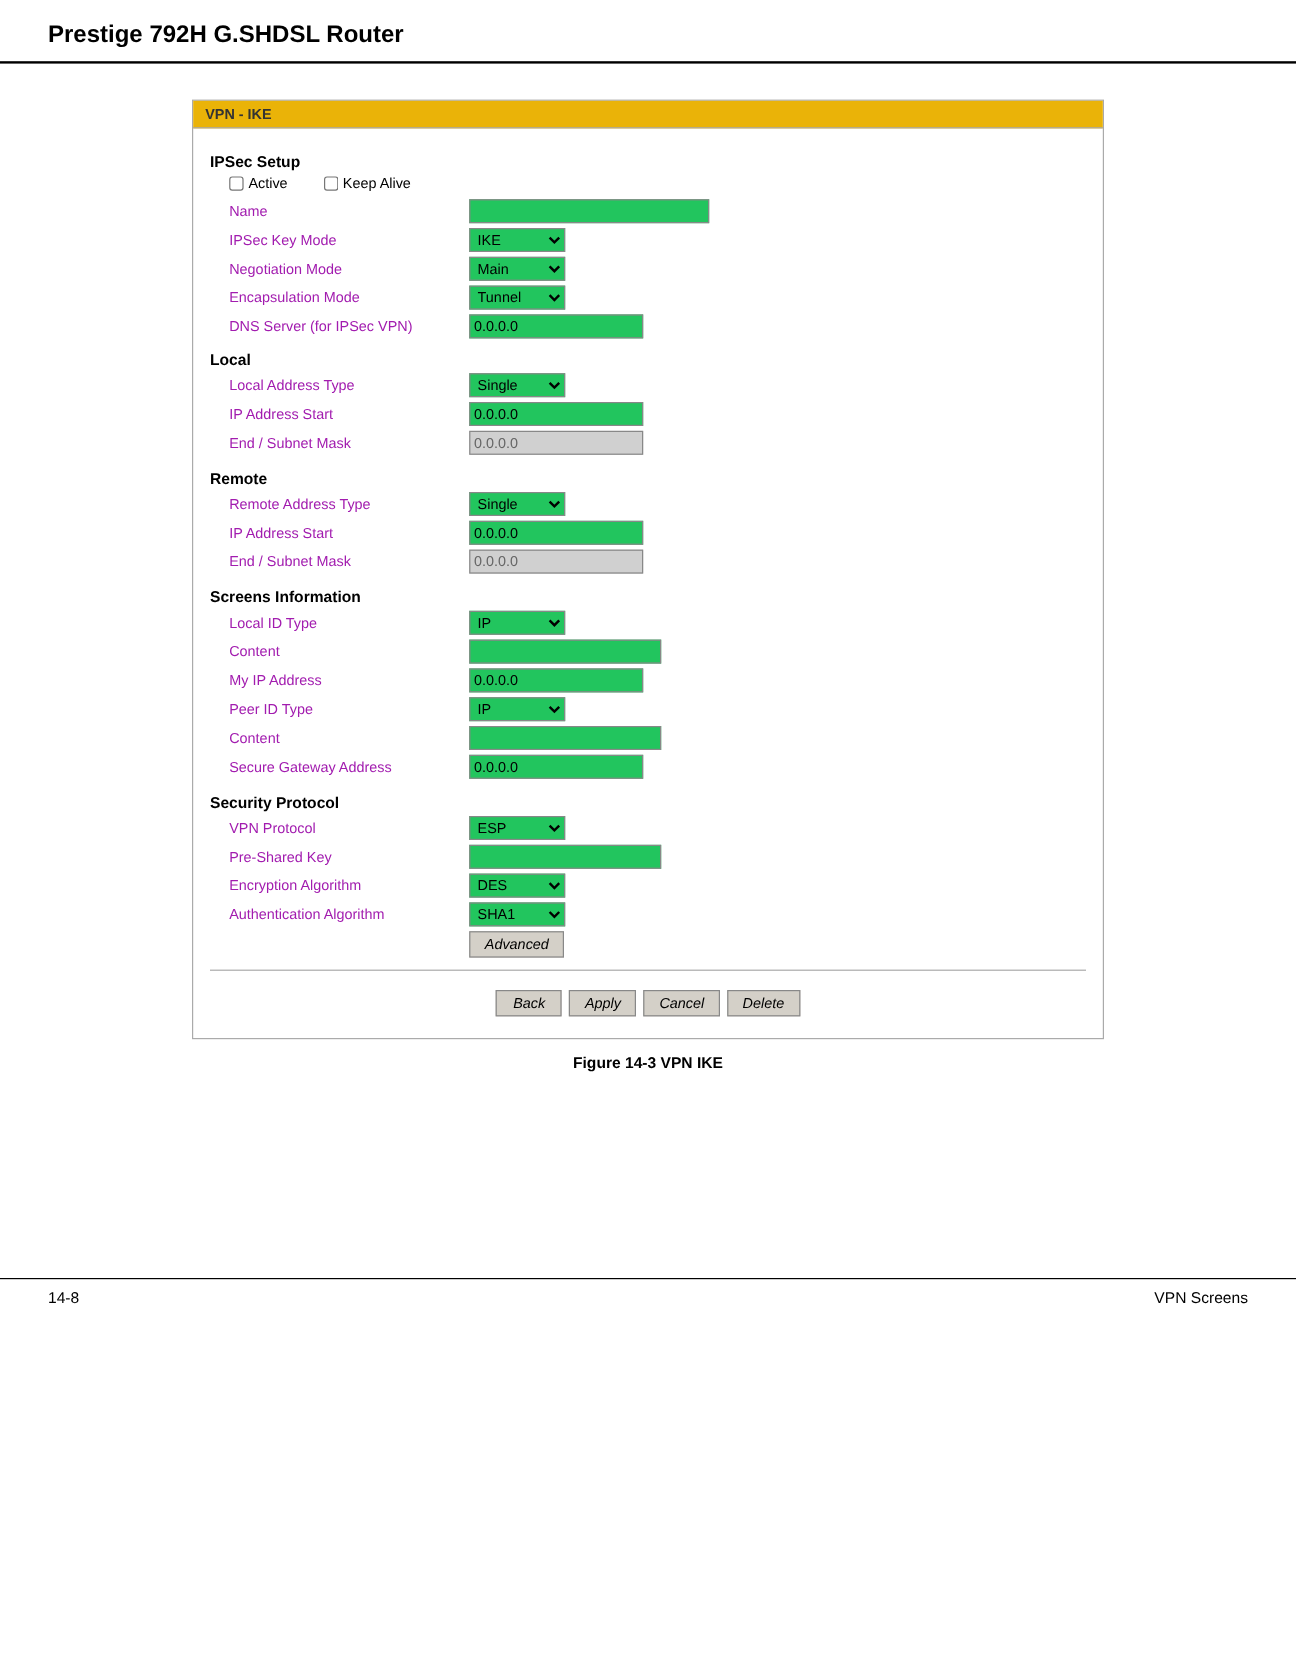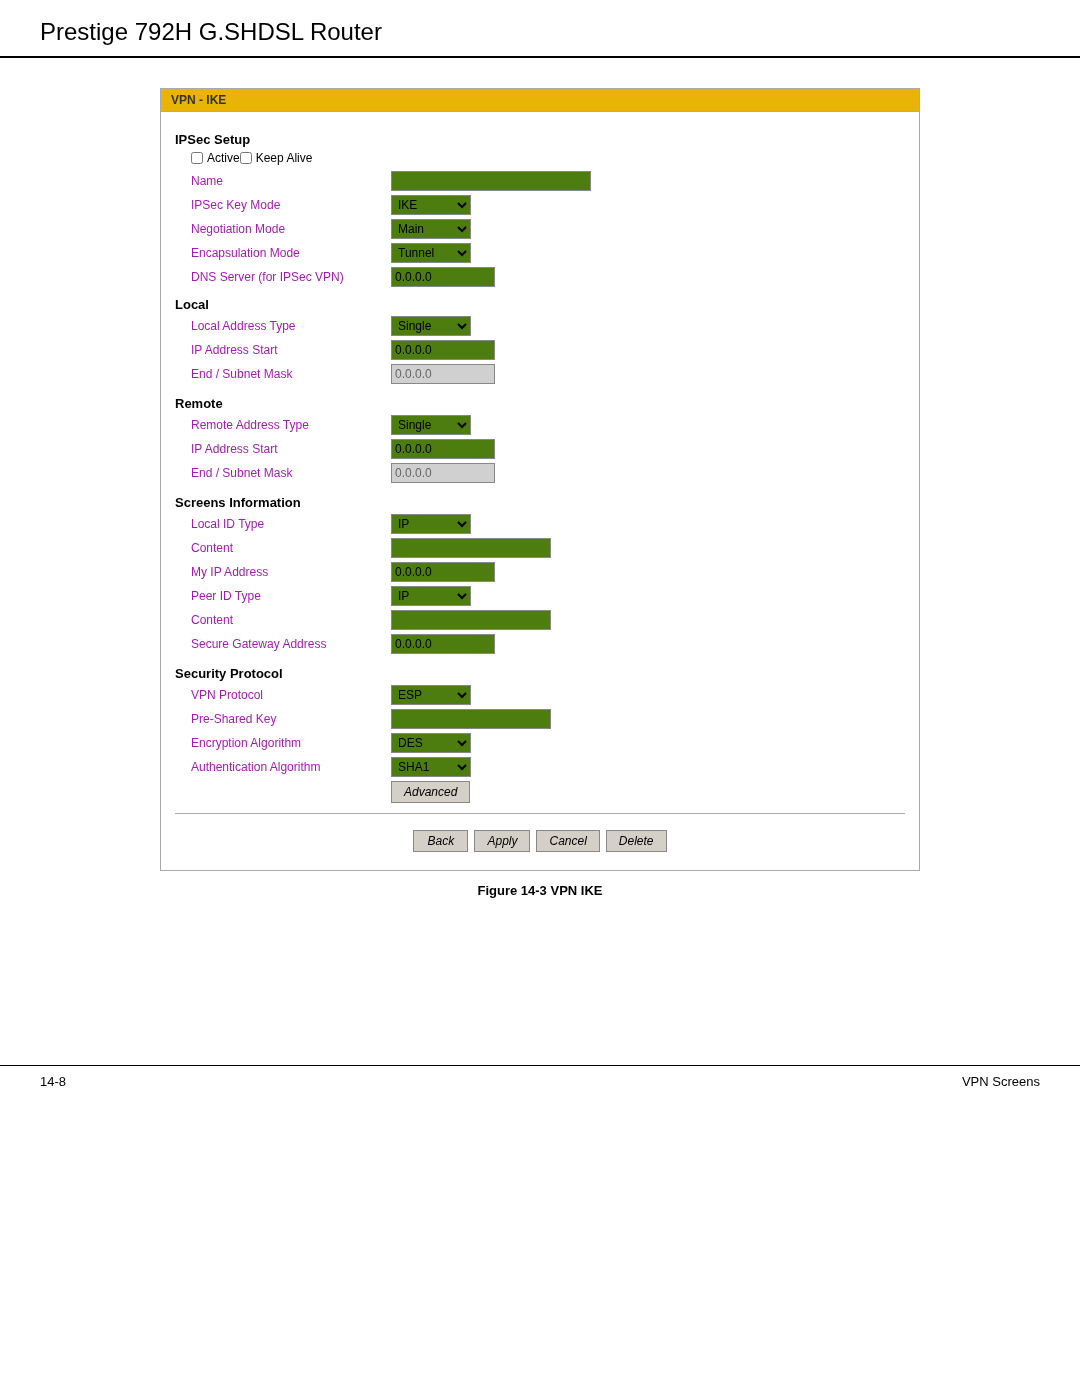--- a/index.html
+++ b/index.html
@@ -20,22 +20,22 @@
     }
 
     .header-bar {
       border-bottom: 2px solid #000;
       padding: 18px 40px 10px 40px;
       display: flex;
       align-items: center;
     }
 
     .header-title {
-      font-size: 24px;
-      font-weight: normal;
+      font-size: 20px;
+      font-weight: bold;
       color: #000;
       text-align: center;
     }
 
     .main-content {
       padding: 30px 160px;
     }
 
     .panel {
       border: 1px solid #aaa;
@@ -75,43 +75,44 @@
       font-size: 12px;
       color: #a21caf;
       flex-shrink: 0;
     }
 
     .form-control {
       font-size: 12px;
       border: 1px solid #888;
       padding: 1px 3px;
       height: 20px;
-      background: #4d7c0f;
+      background: #22c55e;
     }
 
     .form-control-wide {
       width: 160px;
     }
 
     .form-control-narrow {
       width: 80px;
     }
 
     .form-control-medium {
-      width: 104px;
+      width: 145px;
     }
 
     select.form-control {
       padding: 0 2px;
       height: 20px;
     }
 
     .checkbox-row {
       display: flex;
       align-items: center;
+      gap: 30px;
       margin-bottom: 6px;
       padding-left: 16px;
     }
 
     .checkbox-item {
       display: flex;
       align-items: center;
       gap: 4px;
       font-size: 12px;
     }

